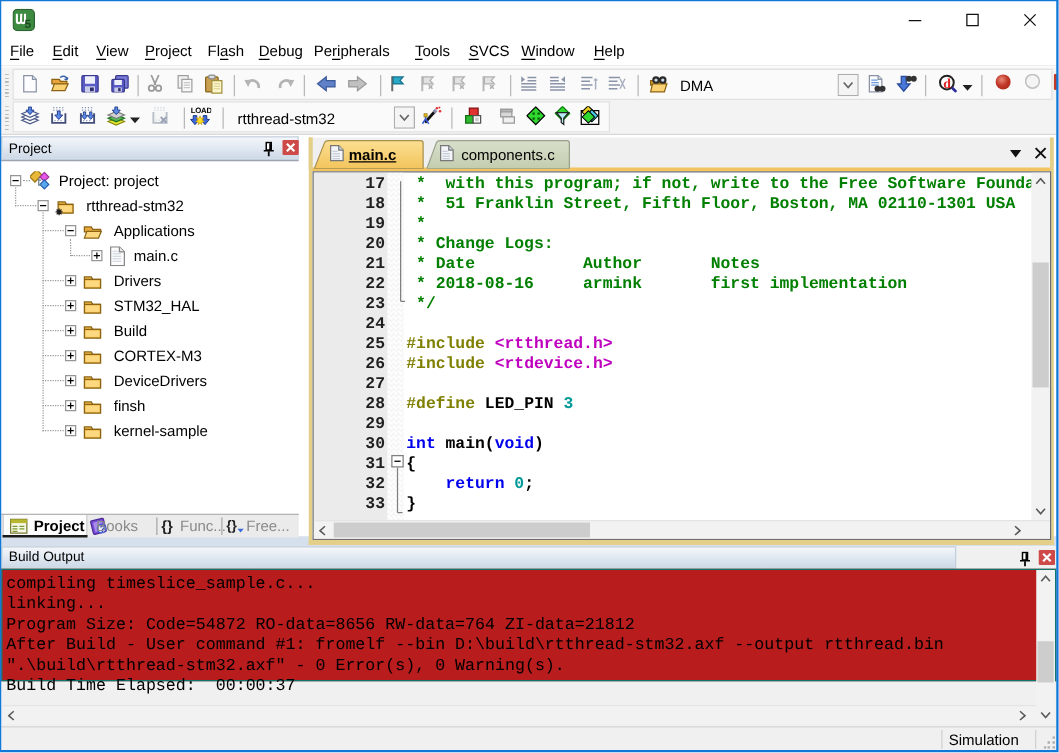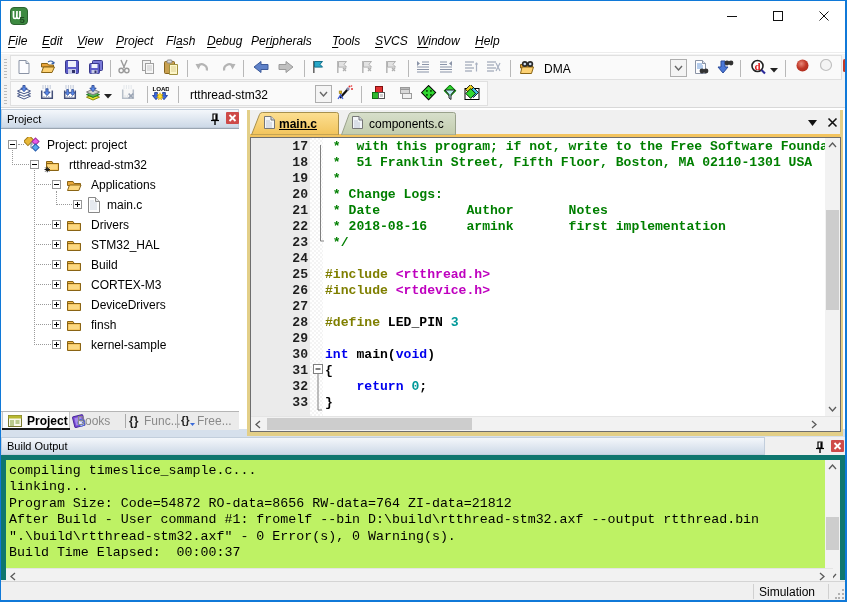--- a/index.html
+++ b/index.html
@@ -8,21 +8,21 @@
   .abs { position:absolute; }
   #frame { position:absolute; left:0; top:0; width:847px; height:602px; border-left:1px solid #1079d8; border-top:1px solid #1079d8; border-right:2px solid #1079d8; border-bottom:2px solid #1079d8; z-index:50; pointer-events:none; }
 
   
   #titlebar { left:1px; top:1px; width:844px; height:28px; background:#fff; }
   #titletext { left:32px; top:7px; font-size:13px; color:#000; }
   .winbtn { top:6px; width:18px; height:18px; }
 
   
   #menubar { left:1px; top:29px; width:844px; height:24px; background:#fff; font-size:12px; color:#000; border-bottom:1px solid #ededed;}
-  #menubar span.mi { position:absolute; top:5px;font-style:italic; }
+  #menubar span.mi { position:absolute; top:5px; }
   .u { text-decoration:underline; text-underline-offset:2px; }
 
   
   #toolzone { left:1px; top:54px; width:844px; height:54px; background:#f3f3f3; border-bottom:1px solid #d8d8d8; }
   .tbrow { position:absolute; background:#fafafa; border:1px solid #e0e0e0; }
   #tbrow1 { left:9px; top:1px; width:832px; height:25px; }
   #tbrow2 { left:9px; top:27px; width:478px; height:25px; }
   .tsep { position:absolute; top:4px; width:1px; height:17px; background:#b8b8b8; }
   .grip { position:absolute; left:-7px; top:3px; width:3px; height:19px;
      background:repeating-linear-gradient(to bottom,#bbb 0 1px,transparent 1px 3px); }
@@ -38,21 +38,21 @@
   #tree { left:0; top:20px; width:238px; height:283px; background:#fff; border-top:1px solid #9aa5b1; font-size:12px; color:#000; overflow:hidden; }
   .tlabel { position:absolute; top:3px; white-space:nowrap; }
   .ebox { position:absolute; width:9px; height:9px; top:5px; background:#fff; border:1px solid #969696; }
   .ebox .h { position:absolute; left:1px; top:3px; width:5px; height:1px; background:#000; }
   .ebox .v { position:absolute; left:3px; top:1px; width:1px; height:5px; background:#000; }
   
   #projtabs { left:0; top:303px; width:238px; height:19px; background:#ebebeb; border-top:1px solid #b5b5b5; font-size:12px; }
   
   #buildpanel { left:1px; top:437px; width:844px; height:144px; background:#f0f0f0; }
   #buildtitle { left:0; top:0; width:764px; height:18px; }
-  #buildbox { left:0; top:18px; width:844px; height:125px; background:#bef264; border:5px solid #0f766e; }
+  #buildbox { left:0; top:18px; width:844px; height:90px; background:#b91c1c; border:1px solid #0f766e; }
   #buildtext { left:3px; top:3px; font-family:"Liberation Mono",monospace; font-size:13.3px; font-weight:500; line-height:16.4px; white-space:pre; color:#000; }
 
   
   #statusbar { left:1px; top:581px; width:844px; height:19px; background:#f0f0f0; border-top:1px solid #d4d4d4; font-size:12px; color:#000; }
 
   
   #editor { left:247px; top:108px; width:596px; height:328px; }
   #edtabbar { position:absolute; left:0px; top:2px; width:596px; height:26px; background:#f0f0f0; border-left:3px solid #e3cf88; }
   #edkhaki { position:absolute; left:0; top:2px; width:596px; height:326px; border:3px solid #e3cf88; border-top:none; border-bottom-width:4px; }
   .tname { position:absolute; top:9px; font-size:12px; color:#000; }

